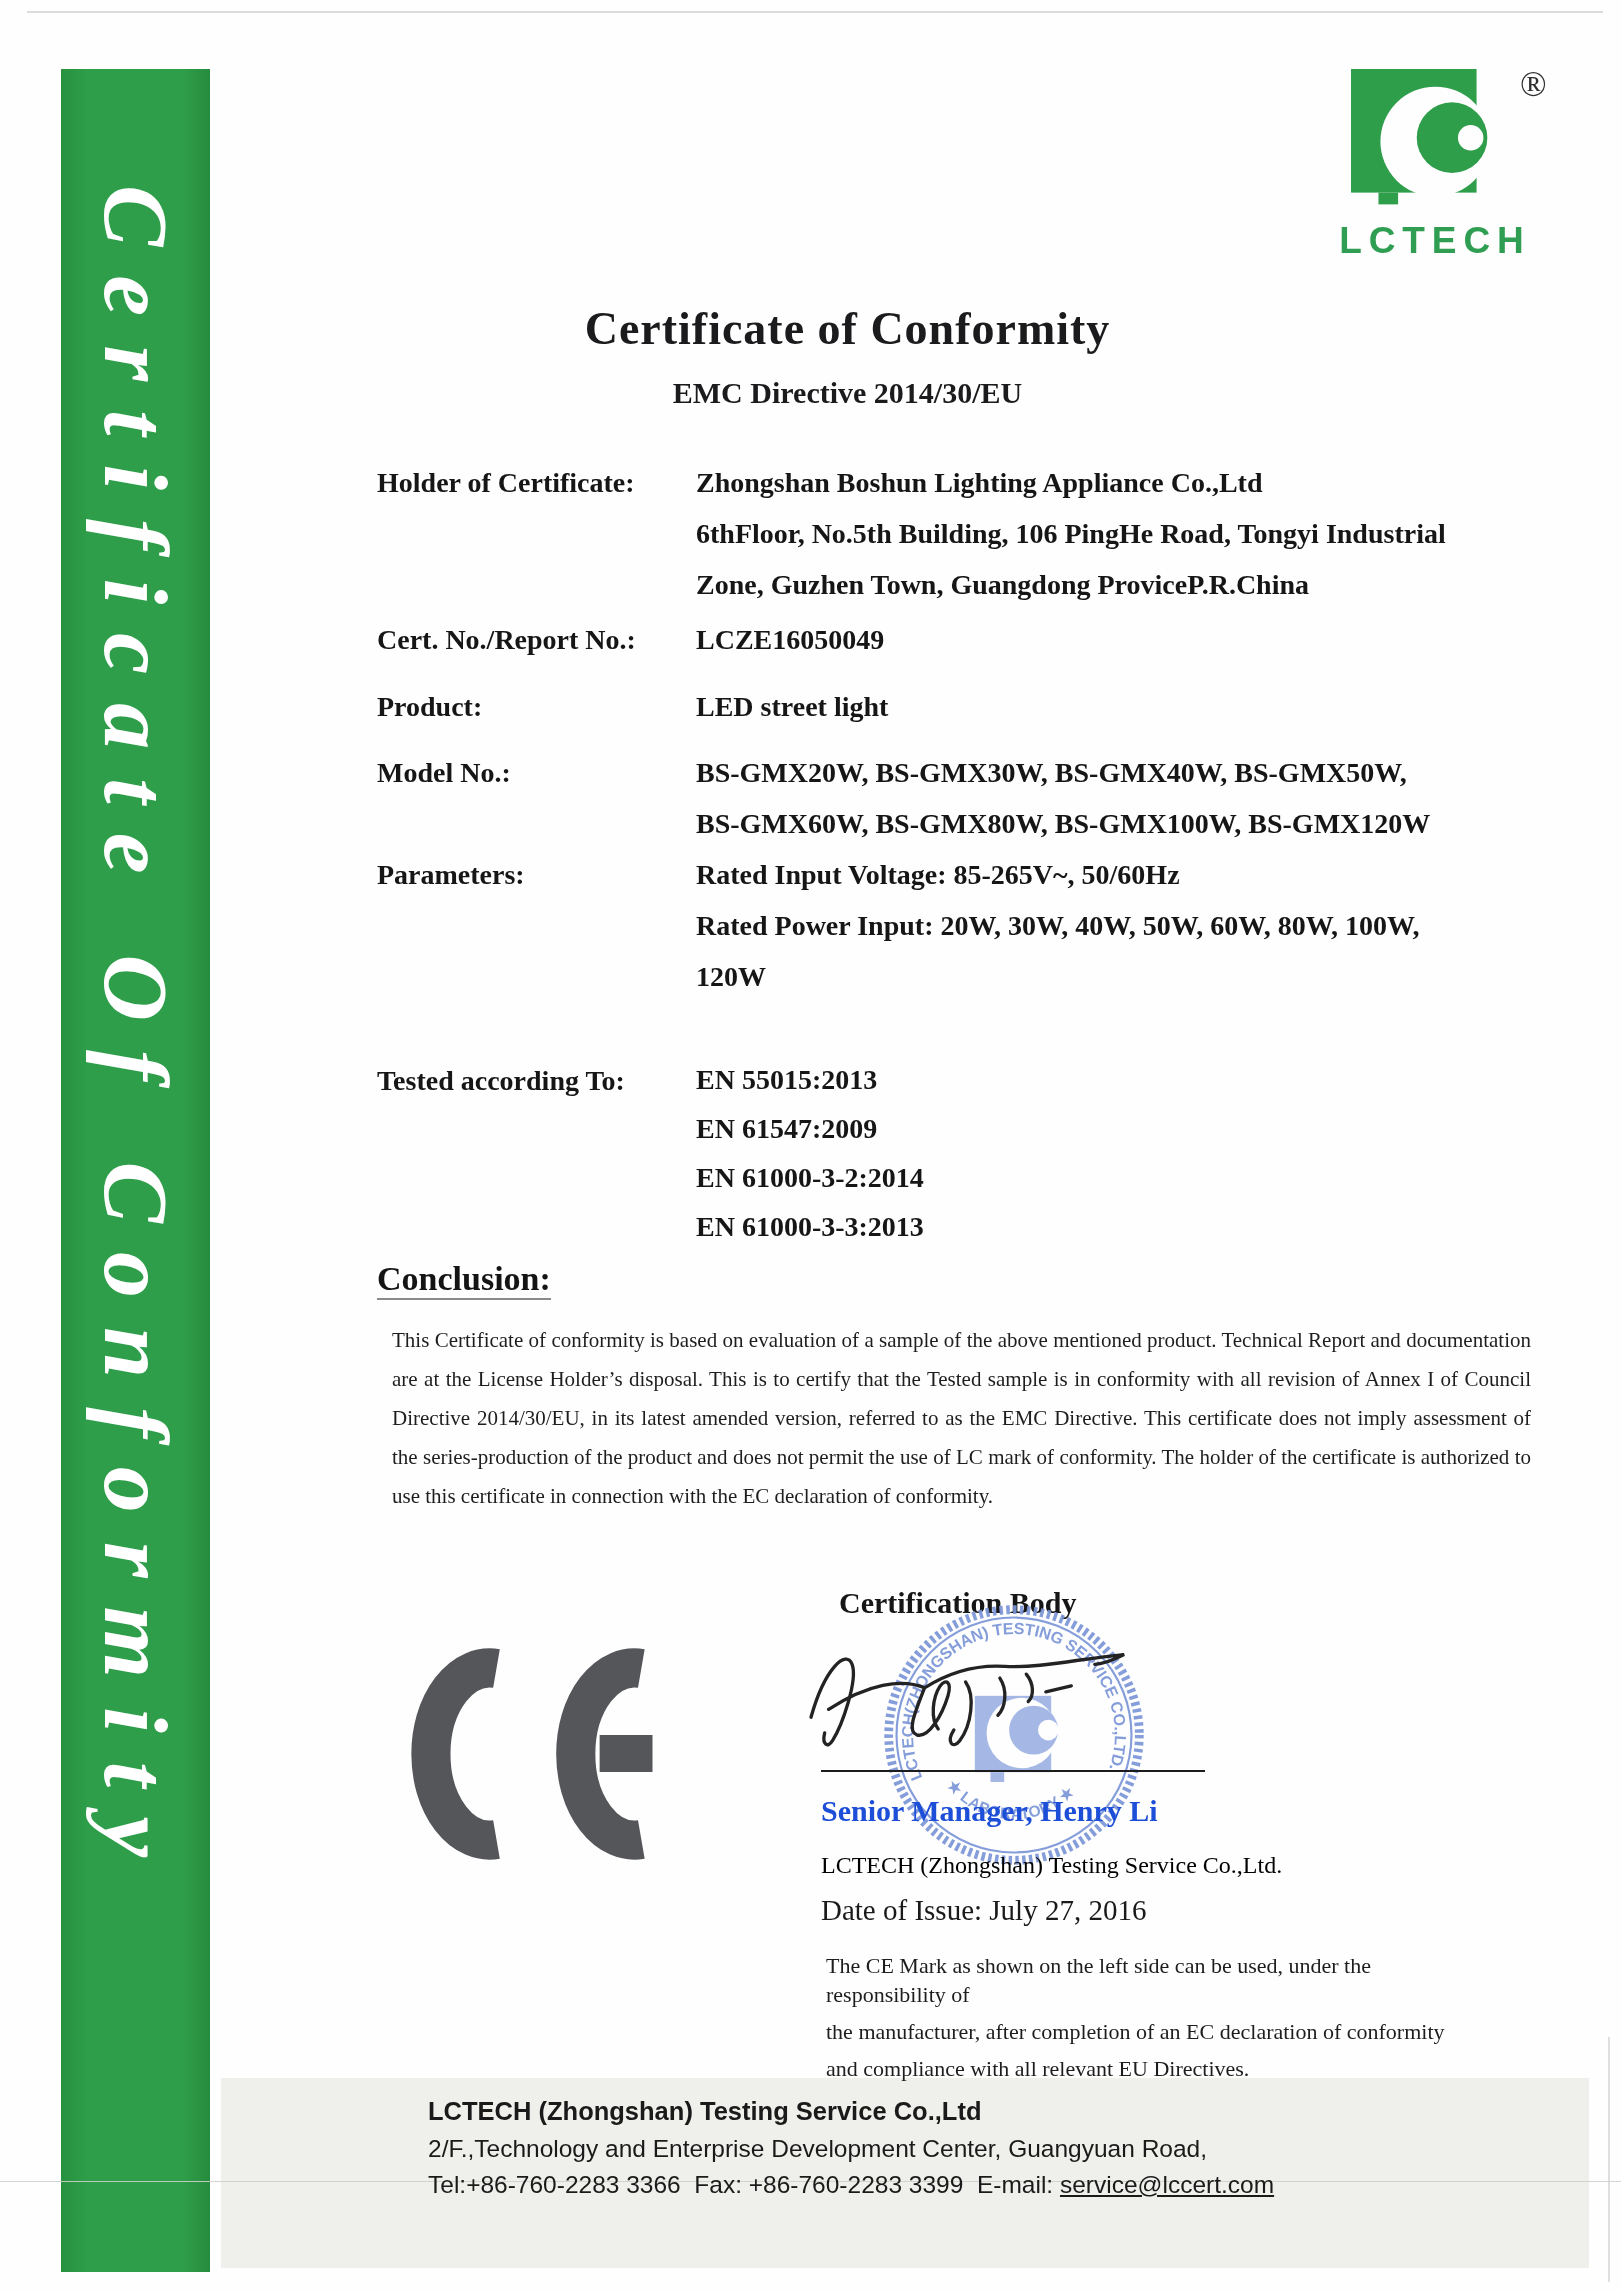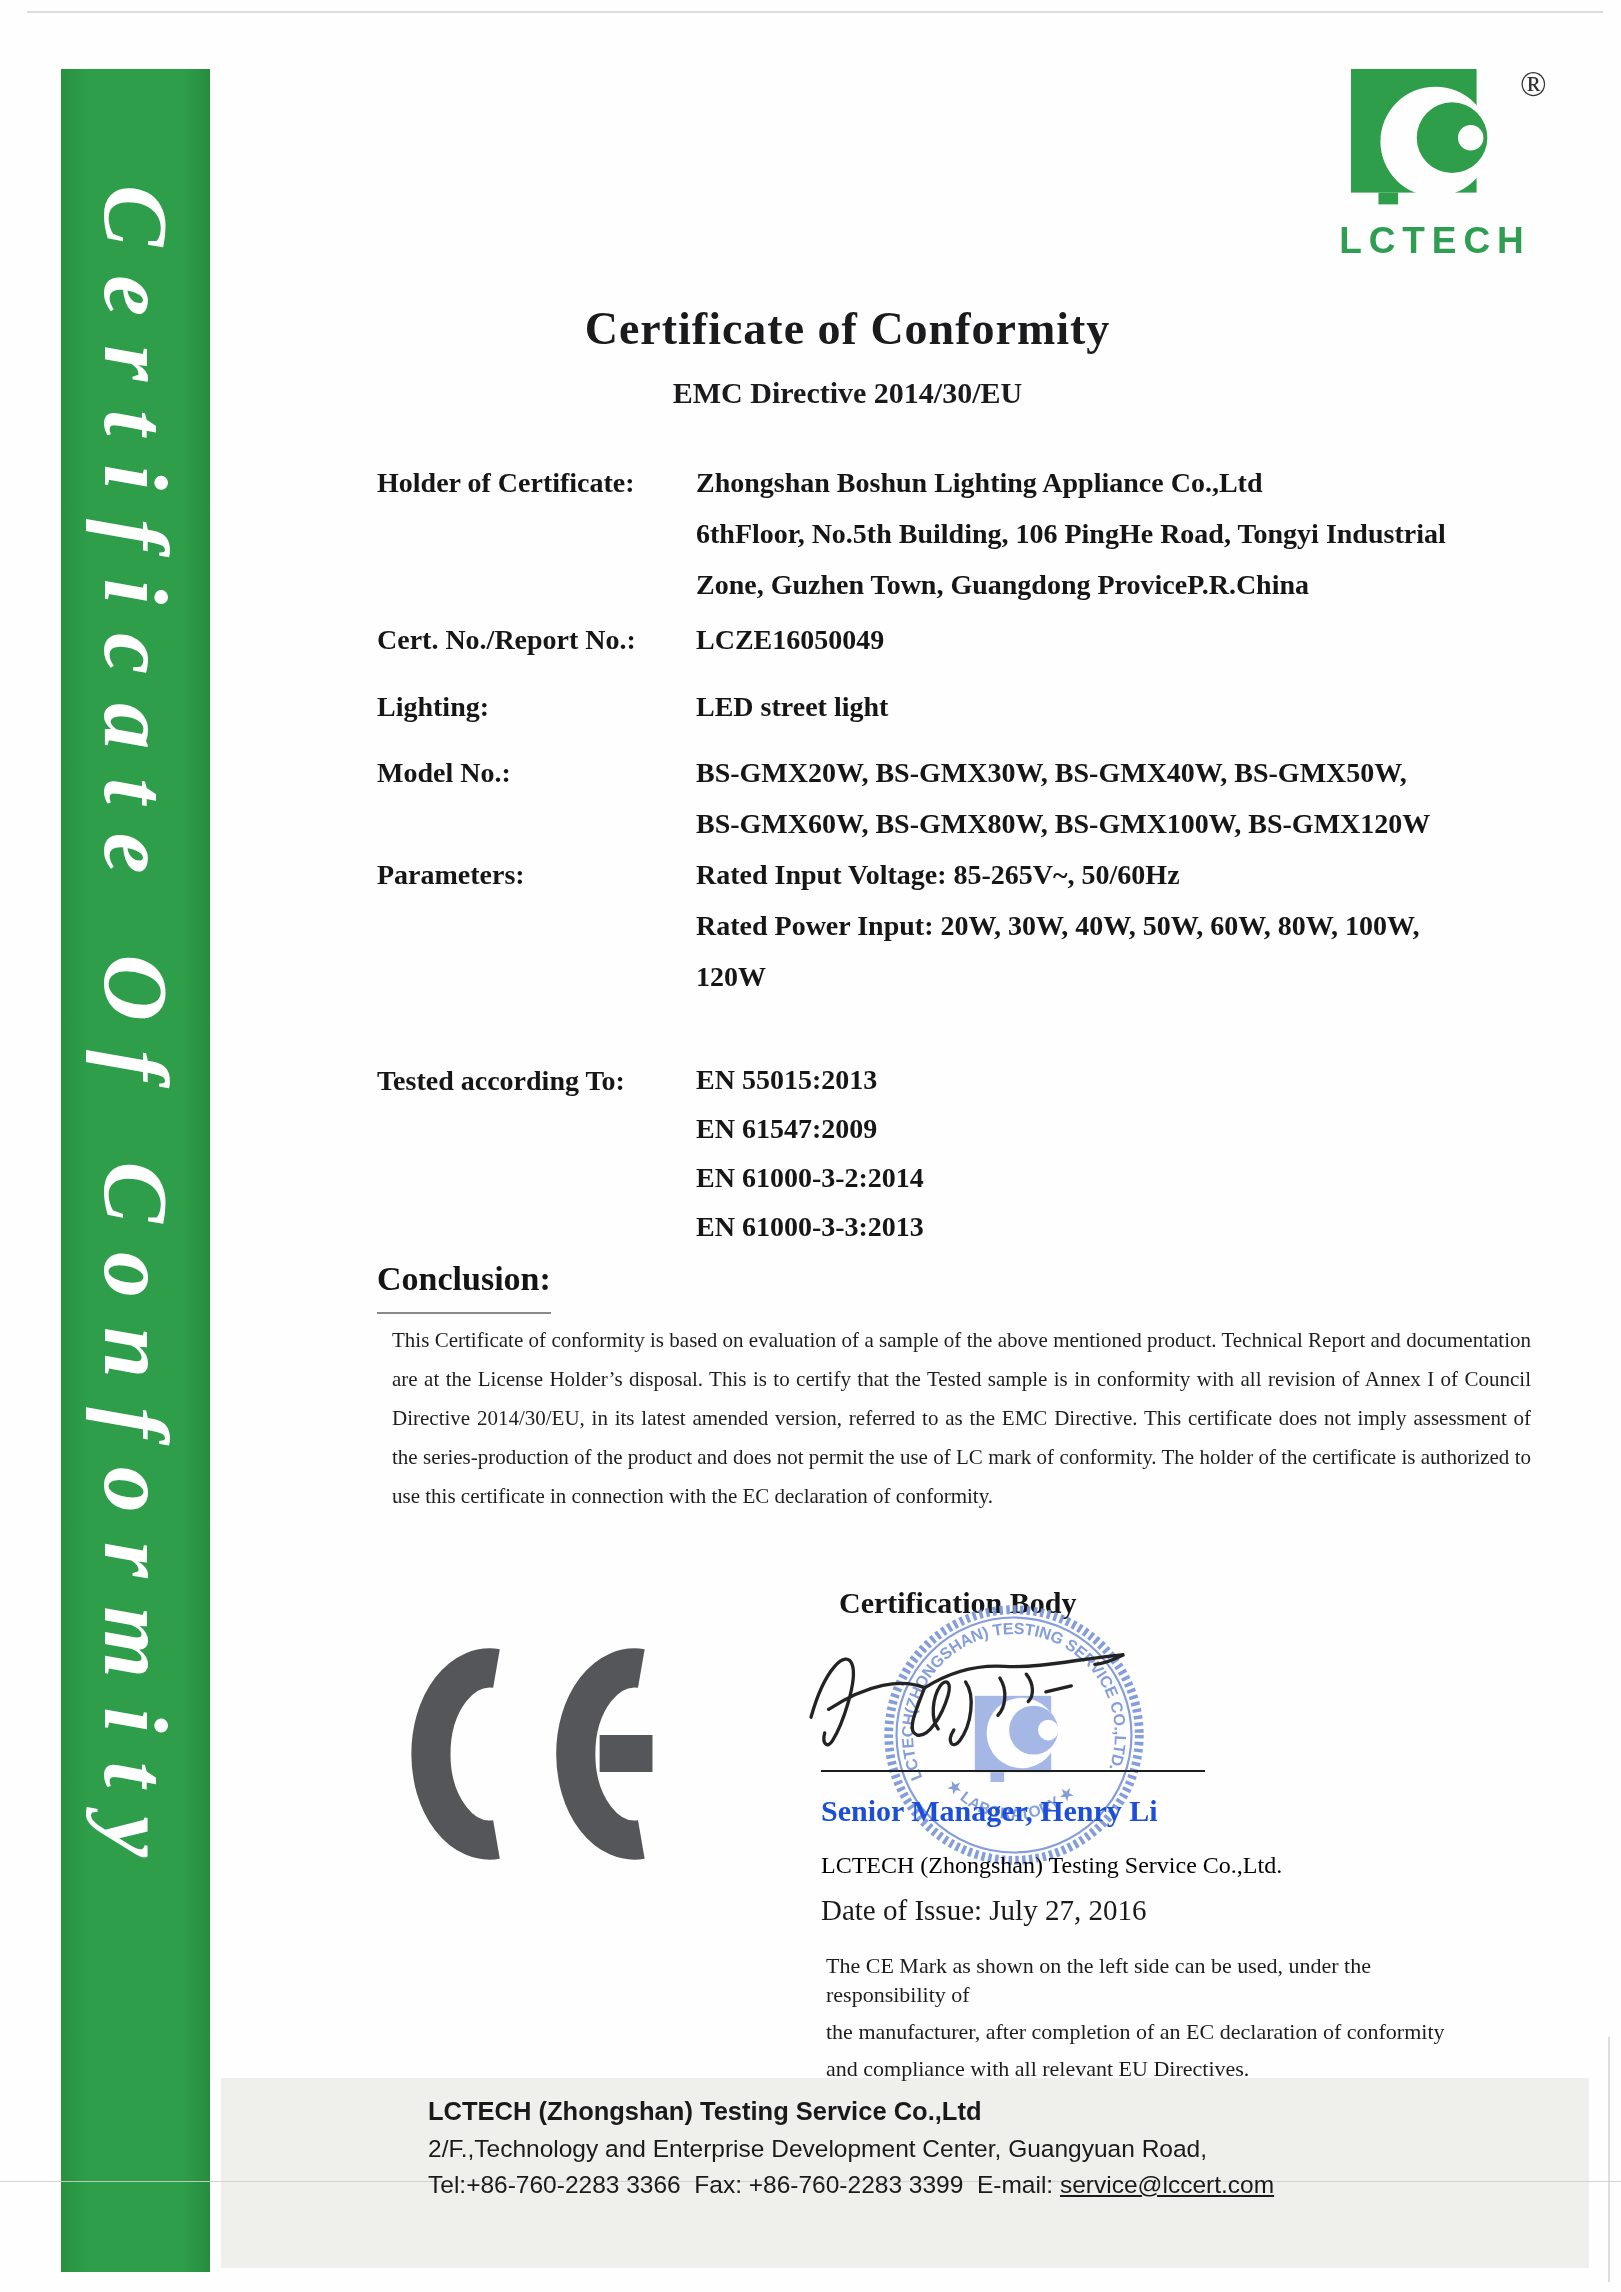--- a/index.html
+++ b/index.html
@@ -47,21 +47,21 @@
   .flabel{width:319px;flex:none;line-height:51px;}
   .fvalue{flex:1;line-height:51px;}
   .fvalue div{line-height:51px;white-space:pre-wrap;}
   .mt16{margin-top:15.7px;}
   .mt4{margin-top:3.9px;}
   .mt54{margin-top:53px;}
   .tested .fvalue div{line-height:49px;}
   
   .conclusion-h{
     position:absolute;left:377px;top:1260px;font-size:34px;font-weight:bold;color:#141414;
-    border-bottom:2.9px solid #8a8a8a;padding-bottom:14px;
+    border-bottom:2.9px solid #8a8a8a;padding-bottom:0;
   }
   .conclusion-p{
     position:absolute;left:377px;top:1321px;width:1139px;
     font-size:21px;line-height:39px;text-align:justify;color:#1e1e1e;font-weight:400;margin-left:15px;
   }
   
   .ce-svg{position:absolute;left:380px;top:1639px;}
   
   .cert-heading{position:absolute;left:839px;top:1586px;font-size:30px;font-weight:bold;color:#161616;z-index:2;}
   .stamp-svg{position:absolute;left:875px;top:1596px;z-index:3;opacity:.92;}
@@ -120,21 +120,21 @@
         <div>Zone, Guzhen Town, Guangdong ProviceP.R.China</div>
       </div>
     </div>
 
     <div class="frow mt4">
       <div class="flabel">Cert. No./Report No.:</div>
       <div class="fvalue">LCZE16050049</div>
     </div>
 
     <div class="frow mt16">
-      <div class="flabel">Lighting:</div>
+      <div class="flabel">Product:</div>
       <div class="fvalue">LED street light</div>
     </div>
 
     <div class="frow mt16">
       <div class="flabel">Model No.:</div>
       <div class="fvalue">
         <div>BS-GMX20W, BS-GMX30W, BS-GMX40W, BS-GMX50W,</div>
         <div>BS-GMX60W, BS-GMX80W, BS-GMX100W, BS-GMX120W</div>
       </div>
     </div>

